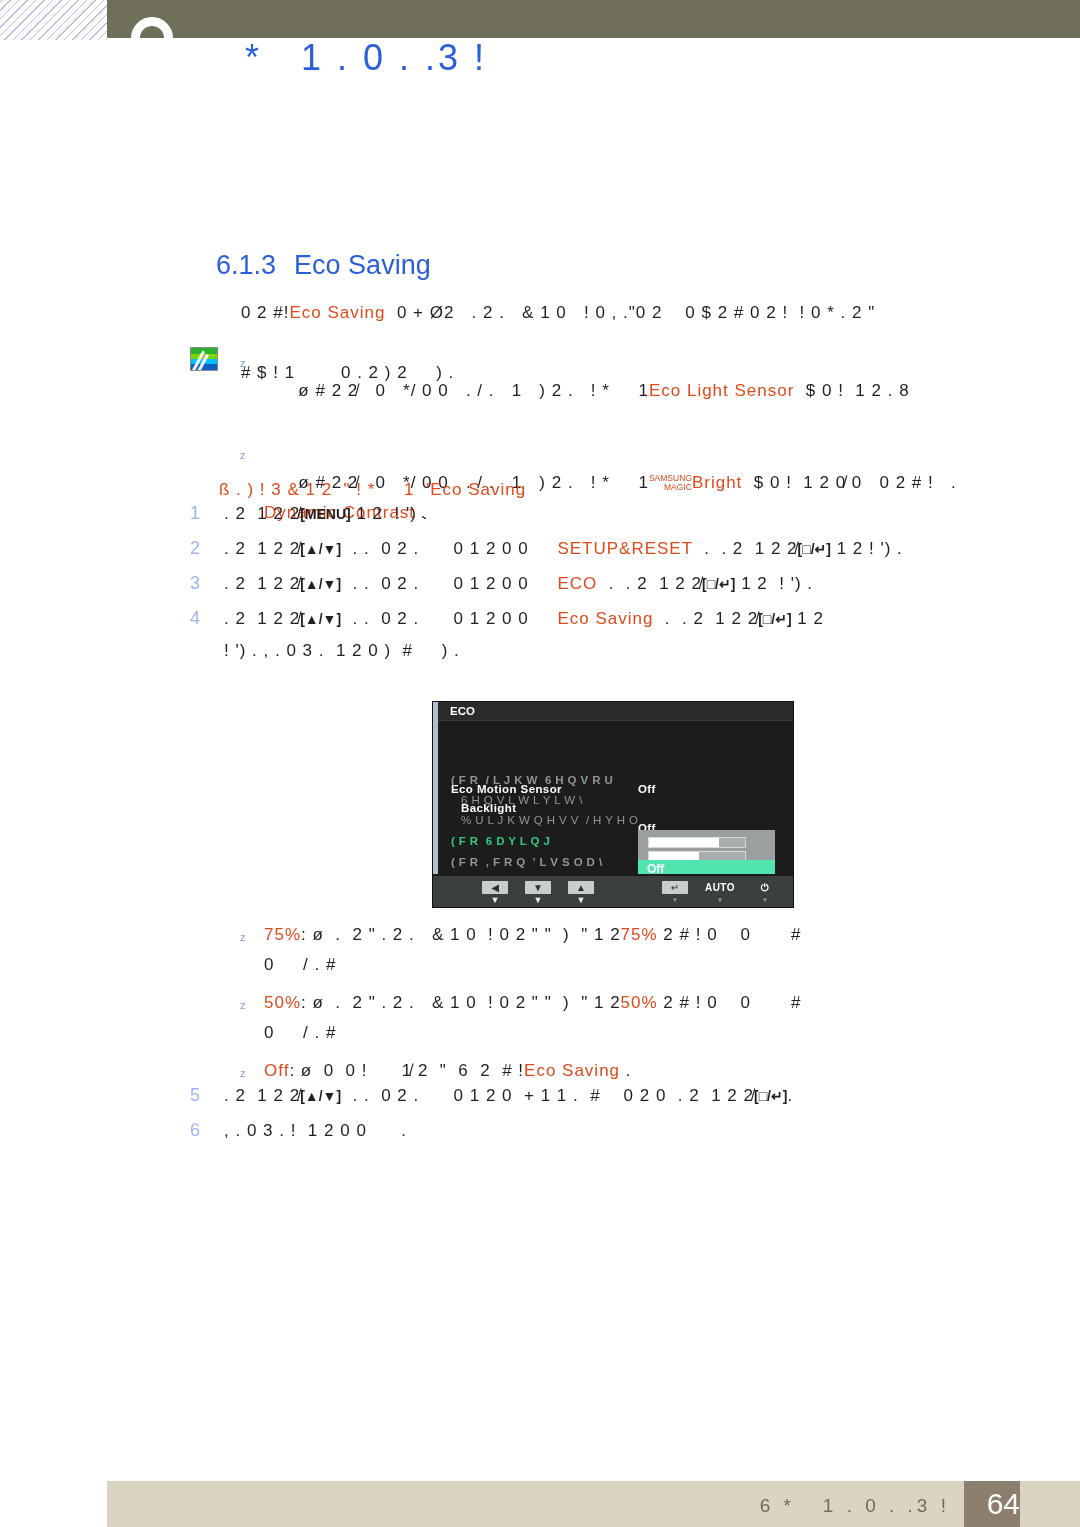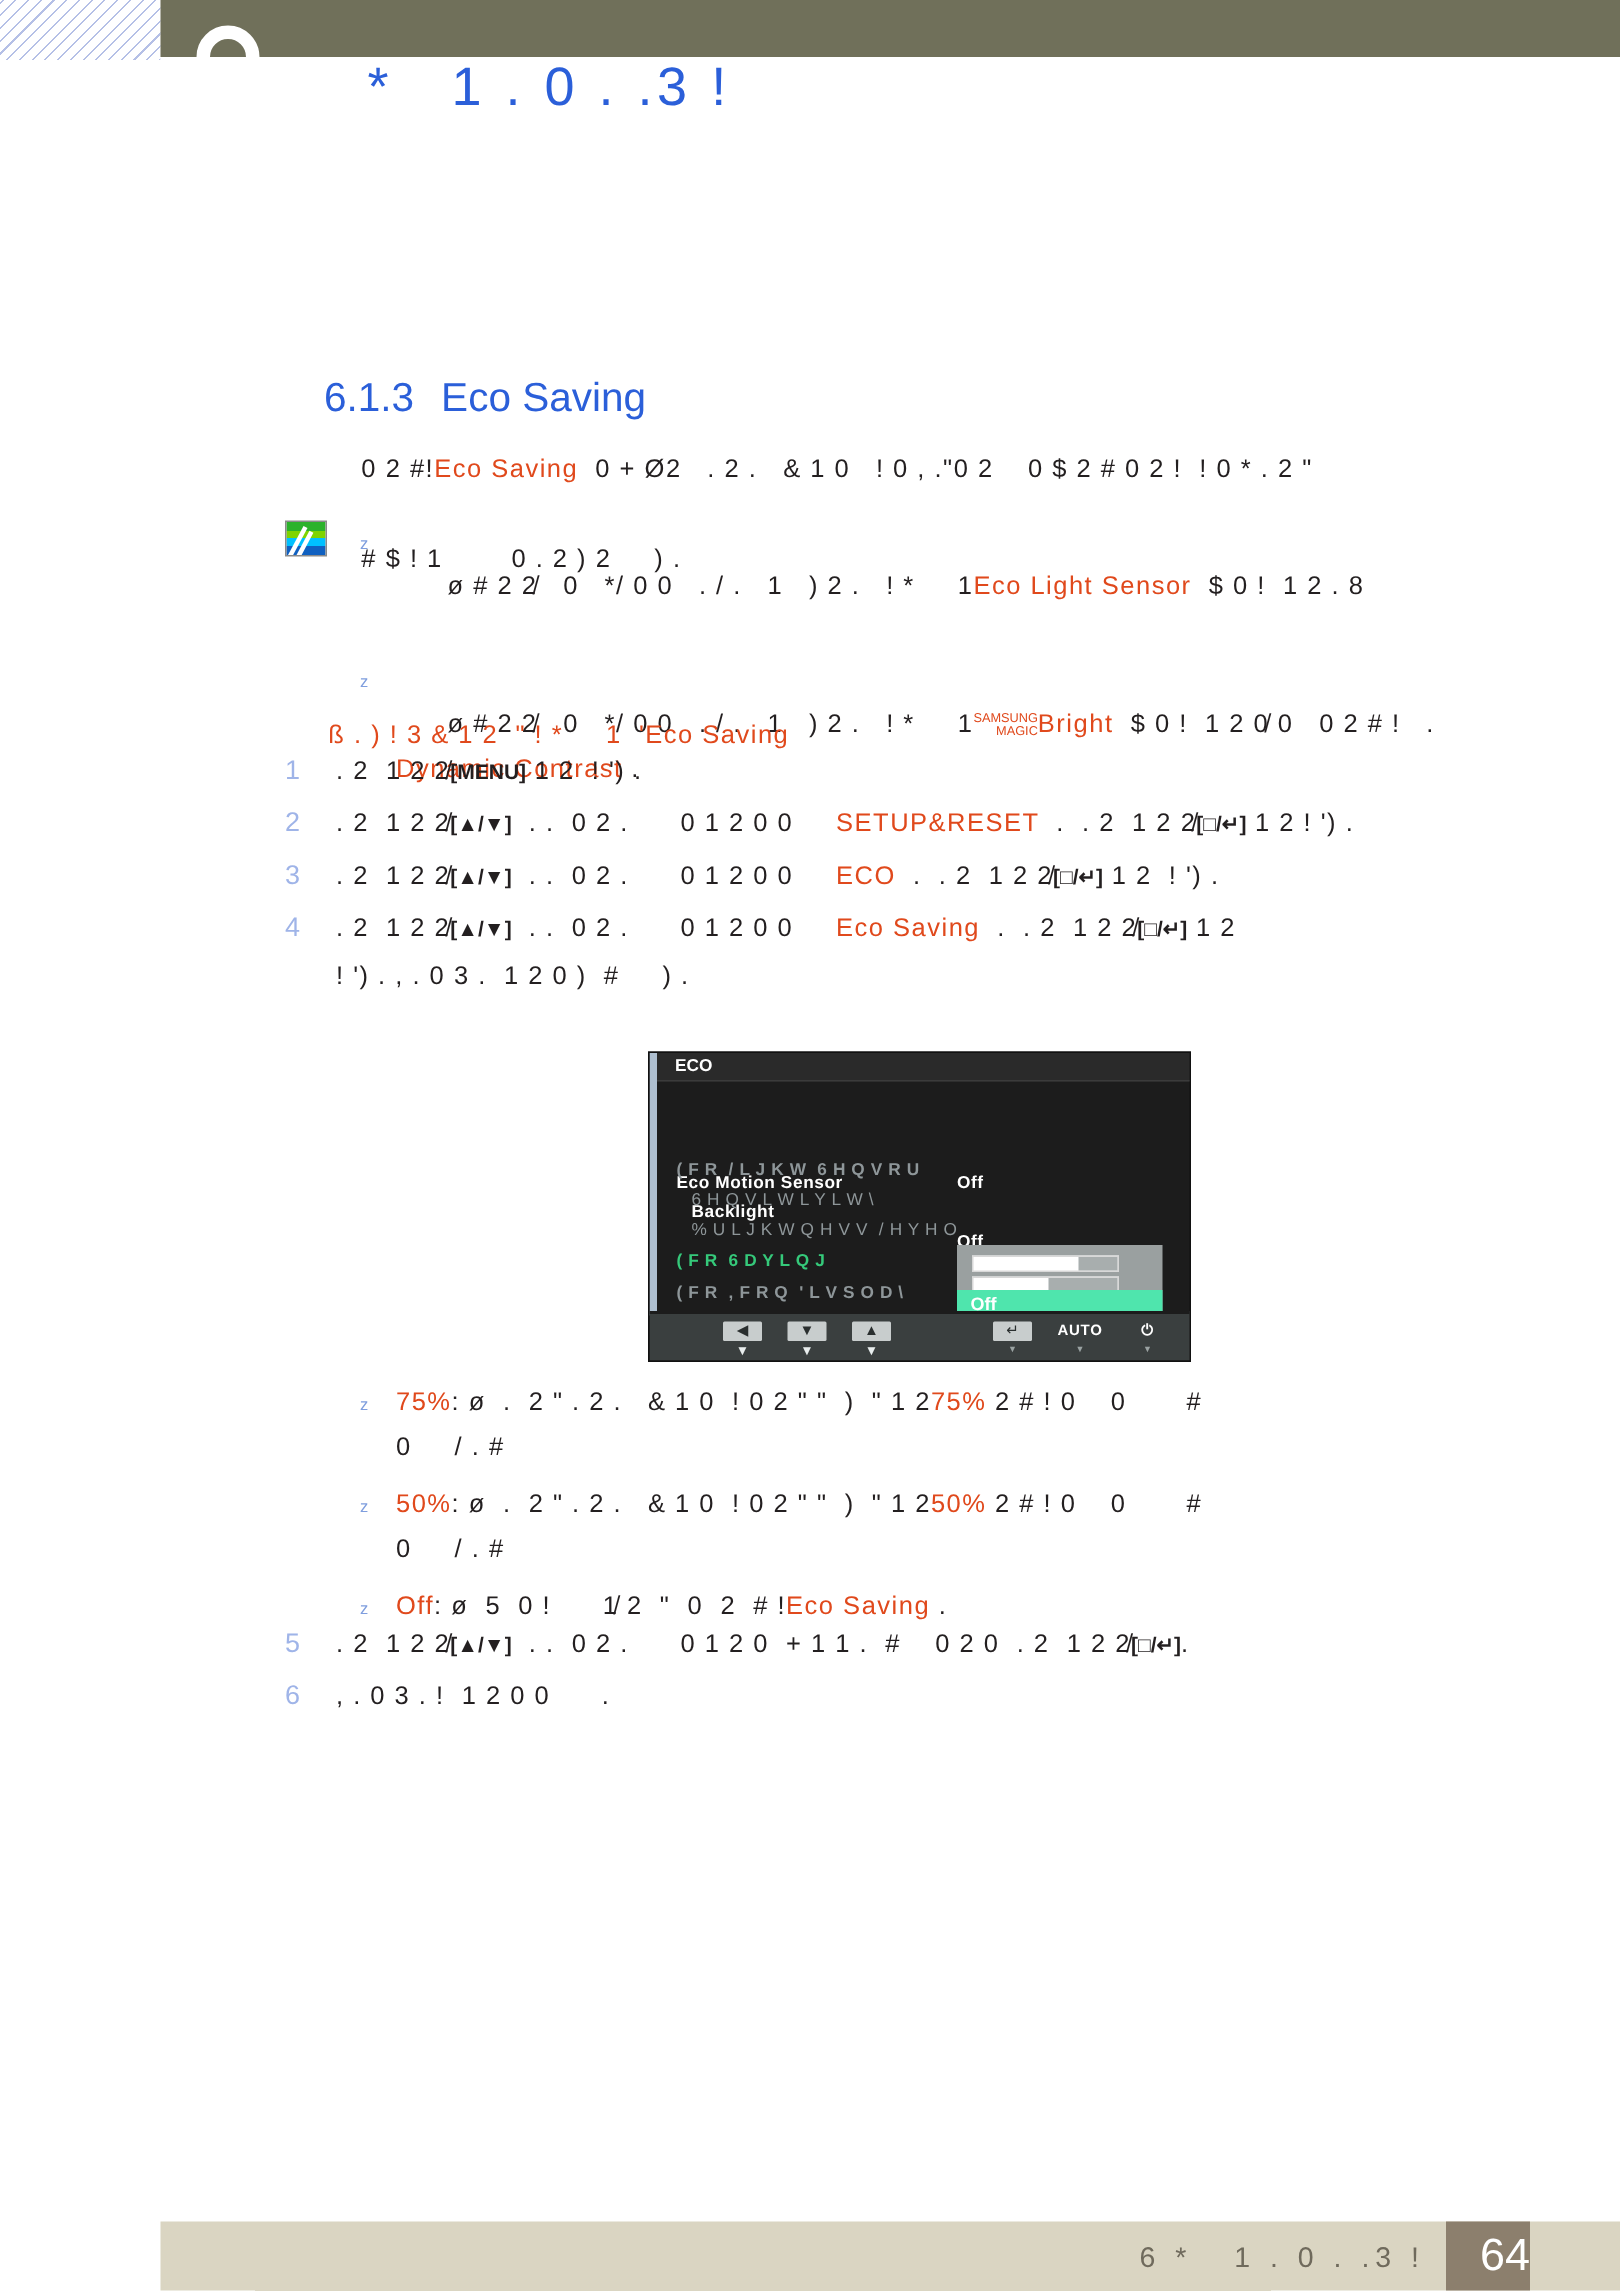--- a/index.html
+++ b/index.html
@@ -427,21 +427,21 @@
       <div class="osd-btn" style="left:312px;width:40px">
         <span class="glyph plain">⏻</span>
         <span class="caret small">▼</span>
       </div>
     </div>
   </div>
 
   <div class="opts">
       <div class="opt-item mj"><span class="zbul">z</span><span class="hl">75%</span><span>: ø  .  2 " . 2 .   &amp; 1 0  ! 0 2 " "  )  " 1 2</span><span class="hl">75%</span><span> 2 # ! 0    0       #</span><br><span>0     / . #</span></div>
       <div class="opt-item mj"><span class="zbul">z</span><span class="hl">50%</span><span>: ø  .  2 " . 2 .   &amp; 1 0  ! 0 2 " "  )  " 1 2</span><span class="hl">50%</span><span> 2 # ! 0    0       #</span><br><span>0     / . #</span></div>
-      <div class="opt-item mj"><span class="zbul">z</span><span class="hl">Off</span><span>: ø  5  0 !      1̸ 2  "  0  2  # !</span><span class="hl">Eco Saving</span><span> .</span></div>
+      <div class="opt-item mj"><span class="zbul">z</span><span class="hl">Off</span><span>: ø  0  0 !      1̸ 2  "  6  2  # !</span><span class="hl">Eco Saving</span><span> .</span></div>
     </div>
 
   <div class="steps-tail">
       <div class="step mj"><span class="snum">5</span><span>. 2  1 2 2̸</span><span class="key">[▲/▼]</span><span>  . .  0 2 .      0 1 2 0  + 1 1 .  #    0 2 0  . 2  1 2 2̸</span><span class="key">[□/↵]</span><span>.</span></div>
       <div class="step mj"><span class="snum">6</span><span>, . 0 3 . !  1 2 0 0      .</span></div>
     </div>
 
   <div class="footer-bar"></div>
   <div class="footer-text mj">6 *   1 . 0 . .3 !</div>
   <div class="footer-page">64</div>

